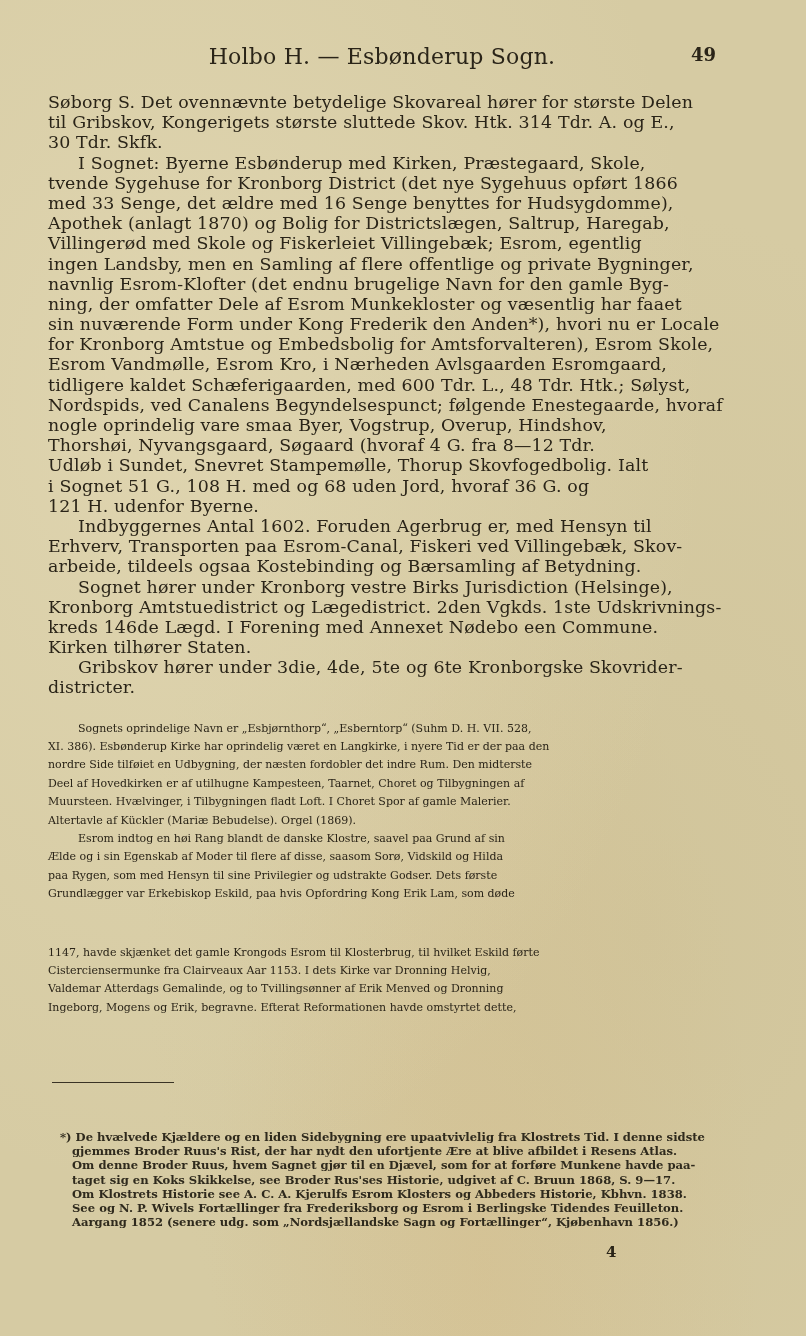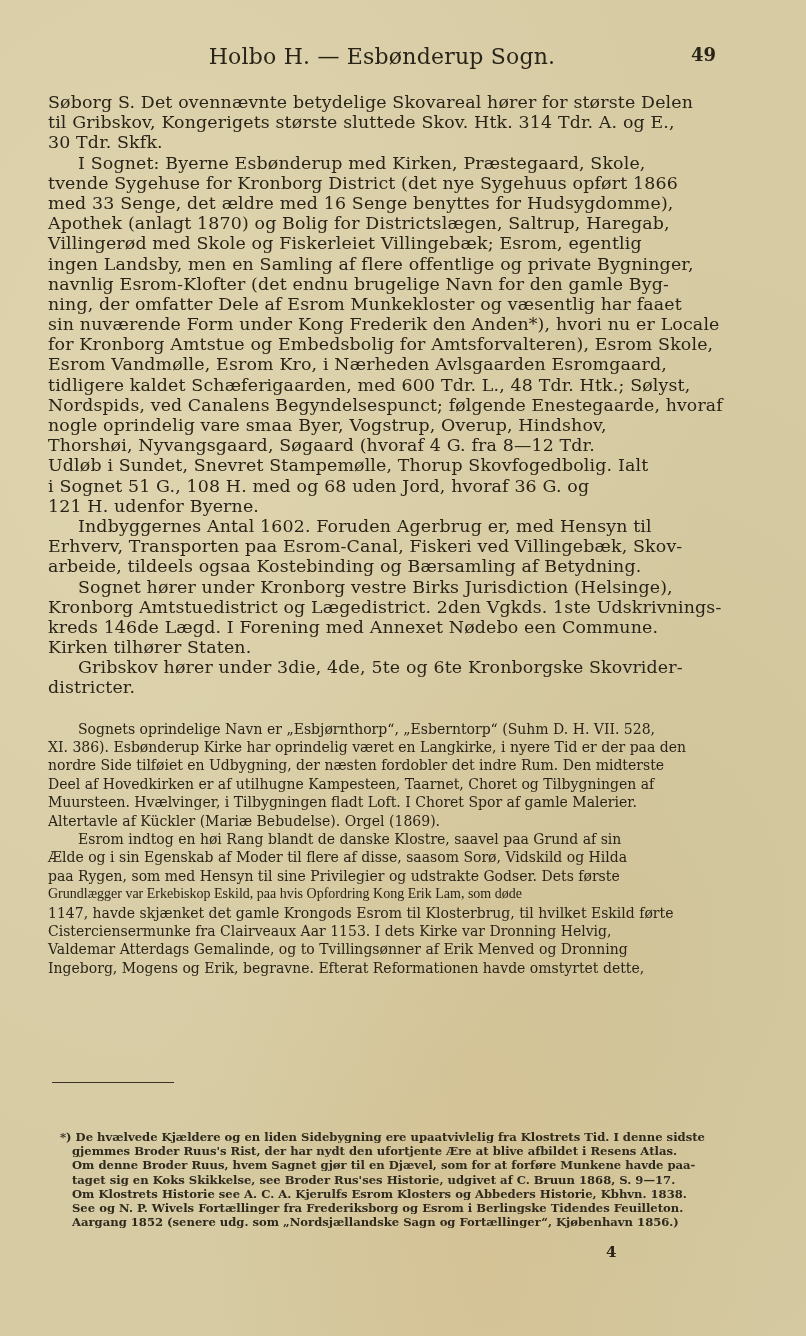--- a/index.html
+++ b/index.html
@@ -34,21 +34,21 @@
   .footnotes {
     position: absolute; left: 60px; top: 1130px; width: 670px;
     font-size: 11.6px; line-height: 14.2px; font-weight: bold; color: #2f2a1d;
   }
   .signature {
     position: absolute; left: 606px; top: 1243px; font-size: 15px; font-weight: bold;
   }
   .content-wrap { position: absolute; left: 48px; top: 92px; width: 675px; }
   .main-lines { font-size: 17.4px; line-height: 20.2px; }
   .main-lines .line { height: 20.2px; letter-spacing: 0.15px; }
-  .note-lines { font-size: 14px; line-height: 18.4px; margin-top: 22px; }
+  .note-lines { font-size: 11px; line-height: 18.4px; margin-top: 22px; }
   .note-lines .line { height: 18.4px; }
   .fn-lines .line { height: 14.2px; }
 </style>
 </head>
 <body>
 
 <div class="page">
 
   <div class="running-head">
     <div class="running-title">Holbo H. — Esbønderup Sogn.</div>
@@ -92,22 +92,22 @@
     <div class="note-lines">
       <span class="line indent" style="display: block; width: max-content;">    Sognets oprindelige Navn er „Esbjørnthorp“, „Esberntorp“ (Suhm D. H. VII. 528,</span>
       <span class="line" style="display: block; width: max-content;">XI. 386).  Esbønderup Kirke har oprindelig været en Langkirke, i nyere Tid er der paa den</span>
       <span class="line" style="display: block; width: max-content;">nordre Side tilføiet en Udbygning, der næsten fordobler det indre Rum.  Den midterste</span>
       <span class="line" style="display: block; width: max-content;">Deel af Hovedkirken er af utilhugne Kampesteen, Taarnet, Choret og Tilbygningen af</span>
       <span class="line" style="display: block; width: max-content;">Muursteen.  Hvælvinger, i Tilbygningen fladt Loft.  I Choret Spor af gamle Malerier.</span>
       <span class="line" style="display: block; width: max-content;">Altertavle af Kückler (Mariæ Bebudelse).  Orgel (1869).</span>
       <span class="line indent" style="display: block; width: max-content;">    Esrom indtog en høi Rang blandt de danske Klostre, saavel paa Grund af sin</span>
       <span class="line" style="display: block; width: max-content;">Ælde og i sin Egenskab af Moder til flere af disse, saasom Sorø, Vidskild og Hilda</span>
       <span class="line" style="display: block; width: max-content;">paa Rygen, som med Hensyn til sine Privilegier og udstrakte Godser.  Dets første</span>
-      <span class="line" style="display: block; width: max-content; font-family: Liberation Serif, serif;">Grundlægger var Erkebiskop Eskild, paa hvis Opfordring Kong Erik Lam, som døde</span>
-      <span class="line" style="display: block; width: max-content;">1147, havde skjænket det gamle Krongods Esrom til Klosterbrug, til hvilket Eskild førte</span>
+      <span class="line" style="display: block; width: max-content;">Grundlægger var Erkebiskop Eskild, paa hvis Opfordring Kong Erik Lam, som døde</span>
+      <span class="line" style="display: block; width: max-content; margin-top: 40px;">1147, havde skjænket det gamle Krongods Esrom til Klosterbrug, til hvilket Eskild førte</span>
       <span class="line" style="display: block; width: max-content;">Cistercienser­munke fra Clairveaux Aar 1153.  I dets Kirke var Dronning Helvig,</span>
       <span class="line" style="display: block; width: max-content;">Valdemar Atterdags Gemalinde, og to Tvillingsønner af Erik Menved og Dronning</span>
       <span class="line" style="display: block; width: max-content;">Ingeborg, Mogens og Erik, begravne.  Efterat Reformationen havde omstyrtet dette,</span>
     </div>
   </div>
 
   <div class="footnote-rule"></div>
 
   <div class="footnotes fn-lines">
     <span class="line" style="display: block; width: max-content;">*) De hvælvede Kjældere og en liden Sidebygning ere upaatvivlelig fra Klostrets Tid.  I denne sidste</span>

